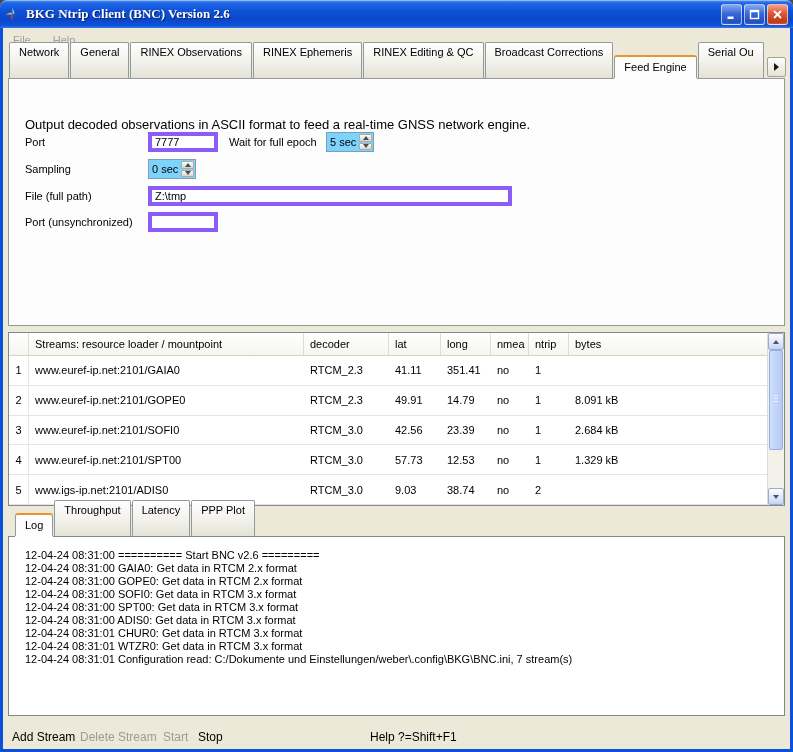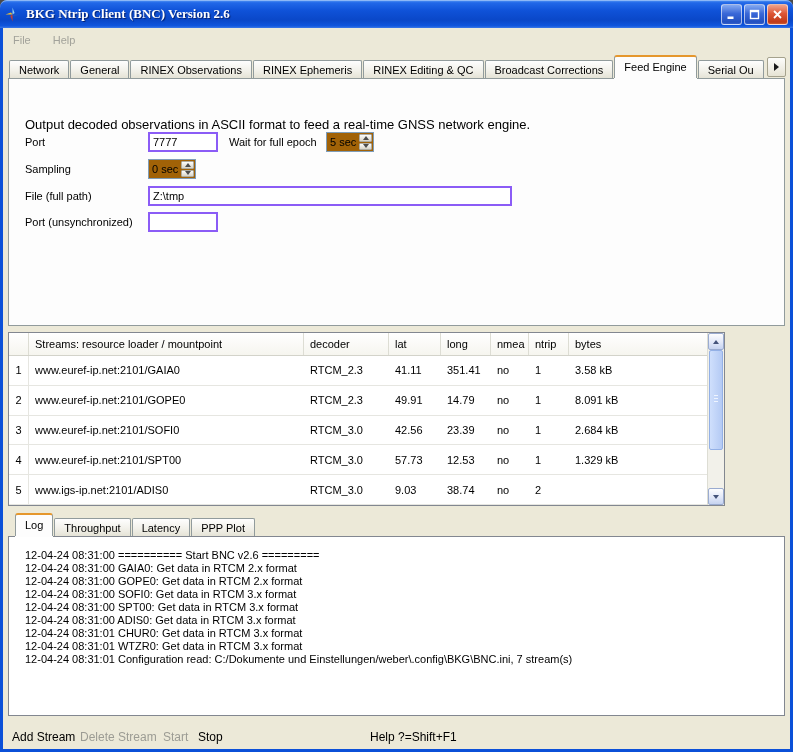--- a/index.html
+++ b/index.html
@@ -25,66 +25,66 @@
   .window-body { position:absolute; top:28px; left:3px; right:3px; bottom:3px;
     background:#ece9d8; overflow:hidden; }
 
   
   .menubar { height:24px; display:flex; align-items:center; padding-left:6px; gap:14px; }
   .menu-item { font-size:11px; color:#a2a29a; padding:2px 4px; }
 
   
   .tabbar { position:absolute; top:28px; left:6px; right:4px; height:22px;
     display:flex; align-items:flex-end; z-index:2; }
-  .tab { height:18px; line-height:18px; padding:0 9px; font-size:11px; color:#000;
+  .tab { height:36px; line-height:18px; padding:0 9px; font-size:11px; color:#000;
     border:1px solid #919b9c; border-bottom:none; border-radius:2px 2px 0 0;
     background:linear-gradient(180deg,#fefefe 0%,#f2f1ea 55%,#e5e3d6 100%);
     margin-right:1px; white-space:nowrap; }
   .tab.active { height:23px; line-height:21px; background:#fdfdfd; position:relative; z-index:3;
     border-top:2px solid #e5972d; border-radius:3px 3px 0 0;
     box-shadow:0 1px 0 0 #fdfdfd; }
   .tab-scroll-btn { position:absolute; right:0; bottom:1px; width:19px; height:20px;
     background:linear-gradient(180deg,#fdfdfb,#e6e3d4); border:1px solid #a5a28d; border-radius:2px;
     display:flex; align-items:center; justify-content:center; }
 
   
   .feed-panel { position:absolute; top:50px; left:5px; width:777px; height:248px;
     background:#fdfdfd; border:1px solid #919b9c; z-index:1; }
   .desc { position:absolute; left:16px; top:38px; font-size:13px; color:#000; }
   .lbl { position:absolute; font-size:11px; color:#000; white-space:nowrap; }
-  .txt { position:absolute; height:20px; border:2px solid #8b5cf6; background:#fff;
+  .txt { position:absolute; height:20px; border:4px solid #8b5cf6; background:#fff;
     font-family:"Liberation Sans",sans-serif; font-size:11px; padding:0 3px; }
   .lbl-port   { left:16px;  top:57px; }
   .port-input { left:139px; top:53px; width:70px; }
   .lbl-wait   { left:220px; top:57px; }
   .lbl-sampling { left:16px; top:84px; }
   .lbl-file   { left:16px;  top:111px; }
   .file-input { left:139px; top:107px; width:364px; }
   .lbl-unsync { left:16px;  top:137px; }
   .unsync-input { left:139px; top:133px; width:70px; }
 
-  .spinbox { position:absolute; height:20px; border:1px solid #7f9db9; background:#a16207;
+  .spinbox { position:absolute; height:20px; border:1px solid #7f9db9; background:#7dd3fc;
     display:flex; }
   .spin-wait     { left:317px; top:53px; width:48px; }
   .spin-sampling { left:139px; top:80px; width:48px; }
   .spin-value { flex:1; font-size:11px; line-height:18px; padding-left:3px; }
   .spin-btns { width:15px; display:flex; flex-direction:column; padding:1px; gap:1px; }
   .spin-btn { flex:1; display:flex; align-items:center; justify-content:center;
     background:linear-gradient(180deg,#fdfdfb,#d8d4c8); border:1px solid #aeaba0; border-radius:1px; }
 
   
   .tri { width:0; height:0; display:block; }
   .tri-up   { border-left:3px solid transparent; border-right:3px solid transparent; border-bottom:4px solid #4c4c4c; }
   .tri-down { border-left:3px solid transparent; border-right:3px solid transparent; border-top:4px solid #4c4c4c; }
   .tri-right{ border-top:4px solid transparent; border-bottom:4px solid transparent; border-left:5px solid #1a1a1a; }
   .tri-sb-up   { border-left:3px solid transparent; border-right:3px solid transparent; border-bottom:4px solid #44537a; }
   .tri-sb-down { border-left:3px solid transparent; border-right:3px solid transparent; border-top:4px solid #44537a; }
 
   
-  .streams-panel { position:absolute; top:304px; left:5px; width:717px; height:174px;
+  .streams-panel { position:absolute; top:304px; left:5px; width:777px; height:174px;
     background:#fff; border:1px solid #828790; display:flex; }
   .stream-main { flex:1; display:flex; flex-direction:column; overflow:hidden; }
   .stream-header { height:23px; display:flex; background:linear-gradient(180deg,#ffffff,#f6f5ef);
     border-bottom:1px solid #d3d3ca; }
   .h-cell { font-size:11px; color:#000; display:flex; align-items:center; padding-left:6px;
     border-right:1px solid #ddddd4; white-space:nowrap; overflow:hidden; }
   .stream-row { height:30px; display:flex; border-bottom:1px solid #e6e6e1; background:#fff; }
   .cell { font-size:11px; color:#000; display:flex; align-items:center; padding-left:6px;
     white-space:nowrap; overflow:hidden; }
   .c-num   { width:20px; justify-content:center; padding-left:0; border-right:1px solid #e6e6e1; }
@@ -233,21 +233,20 @@
         </div>
 
         <div class="stream-row">
           <span class="cell c-num">1</span>
           <span class="cell c-mount">www.euref-ip.net:2101/GAIA0</span>
           <span class="cell c-dec">RTCM_2.3</span>
           <span class="cell c-lat">41.11</span>
           <span class="cell c-long">351.41</span>
           <span class="cell c-nmea">no</span>
           <span class="cell c-ntrip">1</span>
-          <span class="cell c-bytes">3.58 kB</span>
         </div>
         <div class="stream-row">
           <span class="cell c-num">2</span>
           <span class="cell c-mount">www.euref-ip.net:2101/GOPE0</span>
           <span class="cell c-dec">RTCM_2.3</span>
           <span class="cell c-lat">49.91</span>
           <span class="cell c-long">14.79</span>
           <span class="cell c-nmea">no</span>
           <span class="cell c-ntrip">1</span>
           <span class="cell c-bytes">8.091 kB</span>

